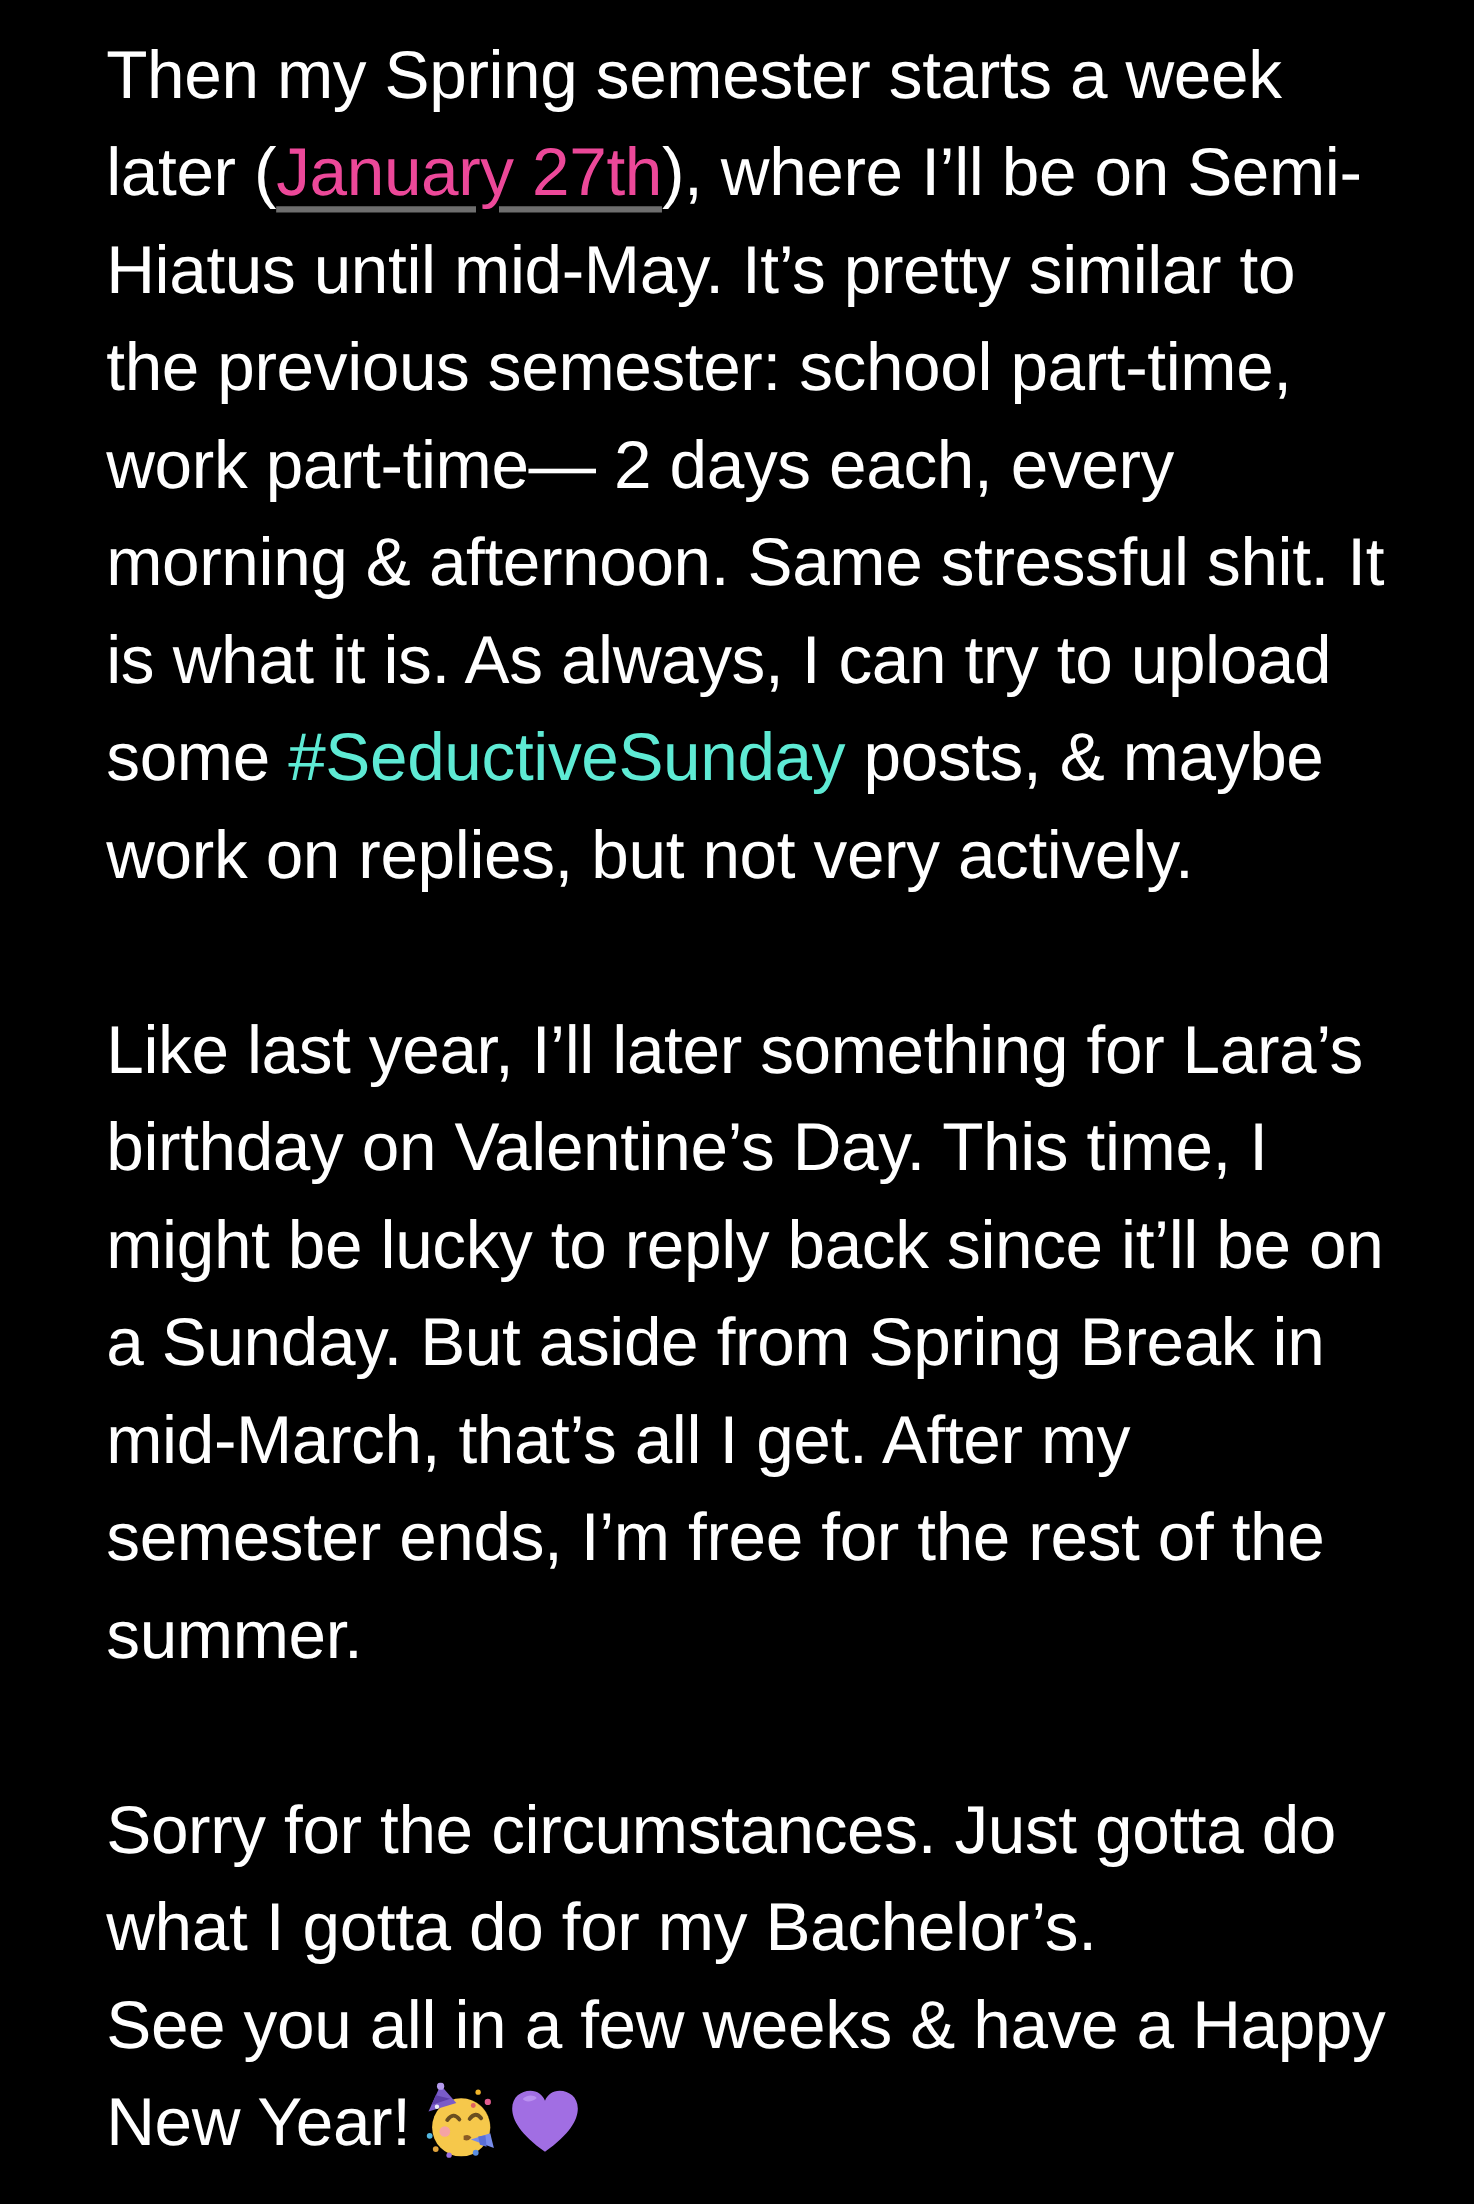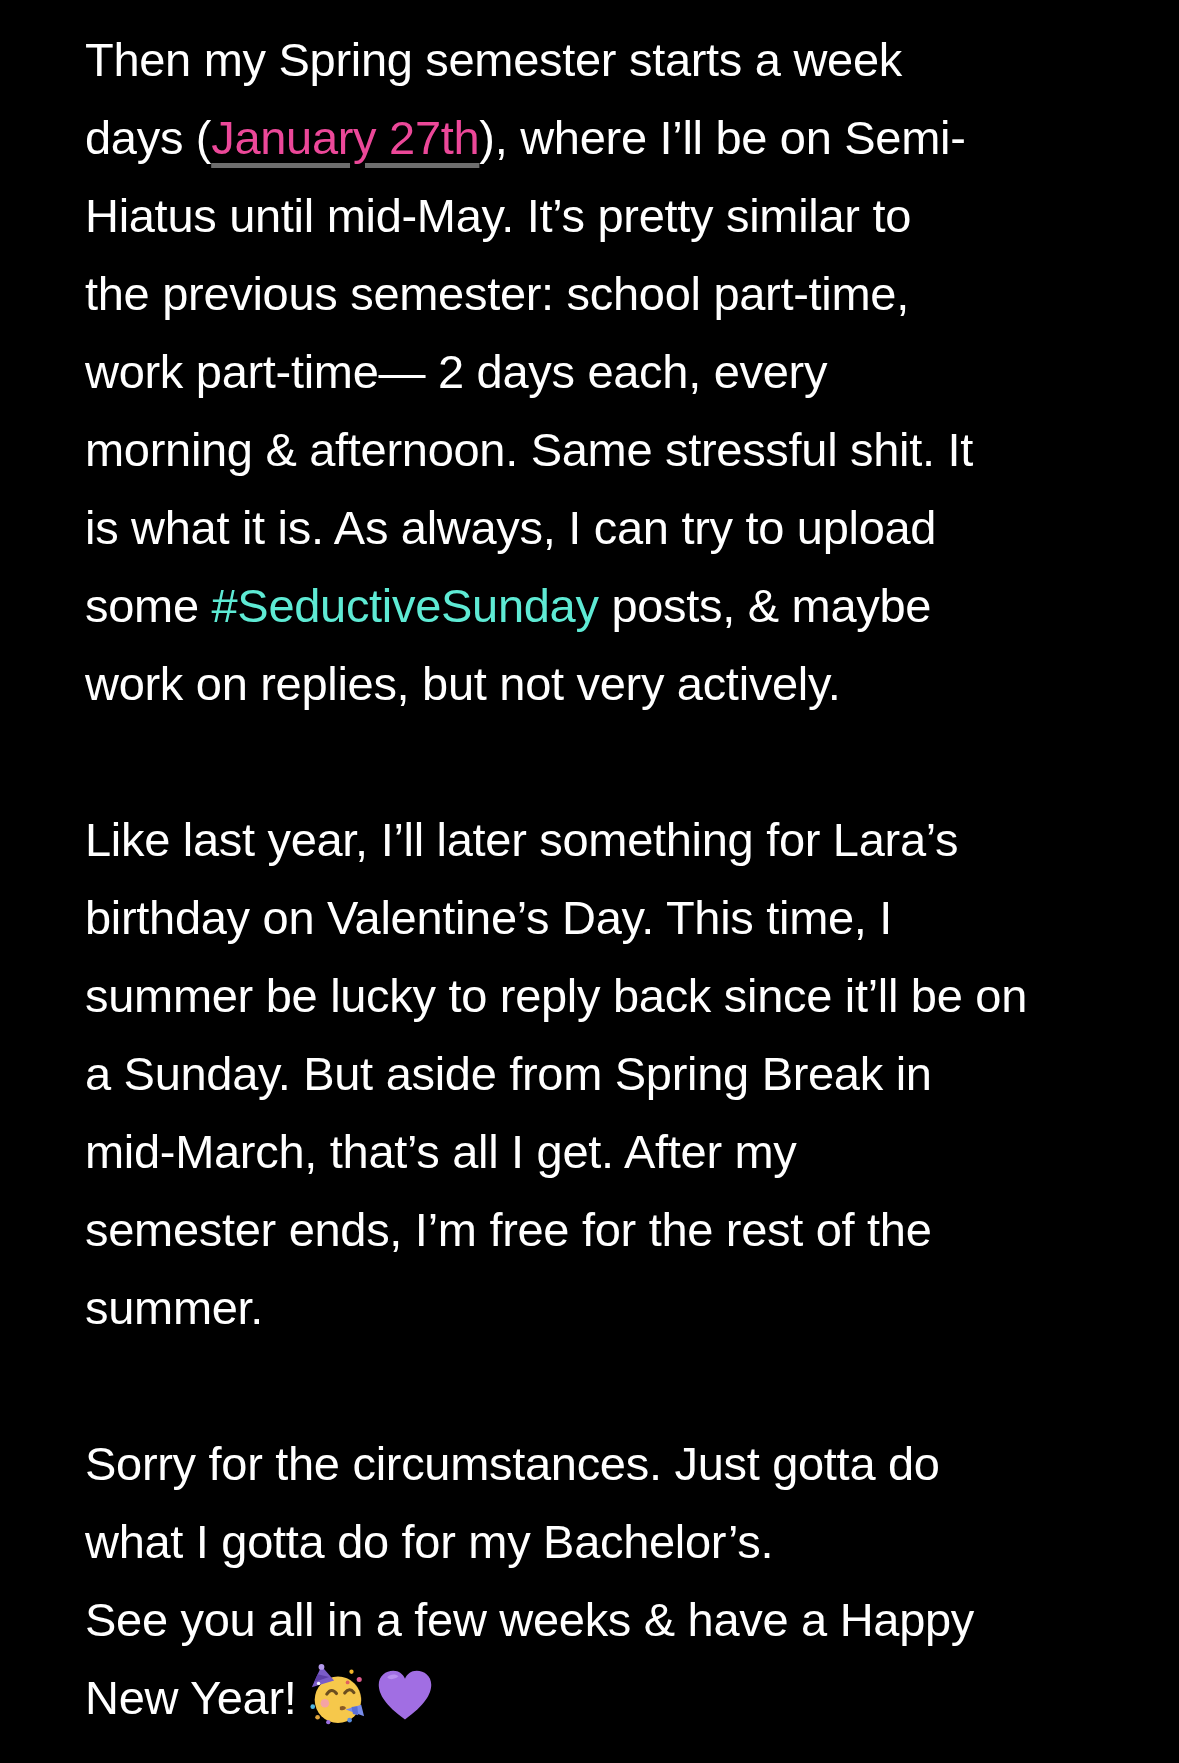--- a/index.html
+++ b/index.html
@@ -6,21 +6,21 @@
   body {
     width: 1179px;
     height: 1763px;
     background: #000000;
     overflow: hidden;
   }
   .post {
     box-sizing: border-box;
     padding: 21px 20px 0 85px;
     font-family: "Liberation Sans", sans-serif;
-    font-size: 47px;
+    font-size: 54px;
     font-weight: 400;
     letter-spacing: -0.3px;
     line-height: 78px;
     color: #ffffff;
   }
   .para { margin: 0; }
   .para + .para { margin-top: 78px; }
   .line {
     white-space: pre;
     height: 78px;
@@ -43,34 +43,34 @@
     margin-left: 8px;
   }
 </style>
 </head>
 <body>
 
 <main class="post">
 
   <div class="para">
     <div class="line"><span>Then my Spring semester starts a week</span></div>
-    <div class="line"><span>days (</span><span class="link">January 27th</span><span>), where I’ll be on Semi-</span></div>
+    <div class="line"><span>later (</span><span class="link">January 27th</span><span>), where I’ll be on Semi-</span></div>
     <div class="line"><span>Hiatus until mid-May. It’s pretty similar to</span></div>
     <div class="line"><span>the previous semester: school part-time,</span></div>
     <div class="line"><span>work part-time— 2 days each, every</span></div>
     <div class="line"><span>morning &amp; afternoon. Same stressful shit. It</span></div>
     <div class="line"><span>is what it is. As always, I can try to upload</span></div>
     <div class="line"><span>some </span><span class="hashtag">#SeductiveSunday</span><span> posts, &amp; maybe</span></div>
     <div class="line"><span>work on replies, but not very actively.</span></div>
   </div>
 
   <div class="para">
     <div class="line"><span>Like last year, I’ll later something for Lara’s</span></div>
     <div class="line"><span>birthday on Valentine’s Day. This time, I</span></div>
-    <div class="line"><span>summer be lucky to reply back since it’ll be on</span></div>
+    <div class="line"><span>might be lucky to reply back since it’ll be on</span></div>
     <div class="line"><span>a Sunday. But aside from Spring Break in</span></div>
     <div class="line"><span>mid-March, that’s all I get. After my</span></div>
     <div class="line"><span>semester ends, I’m free for the rest of the</span></div>
     <div class="line"><span>summer.</span></div>
   </div>
 
   <div class="para">
     <div class="line"><span>Sorry for the circumstances. Just gotta do</span></div>
     <div class="line"><span>what I gotta do for my Bachelor’s.</span></div>
     <div class="line"><span>See you all in a few weeks &amp; have a Happy</span></div>

